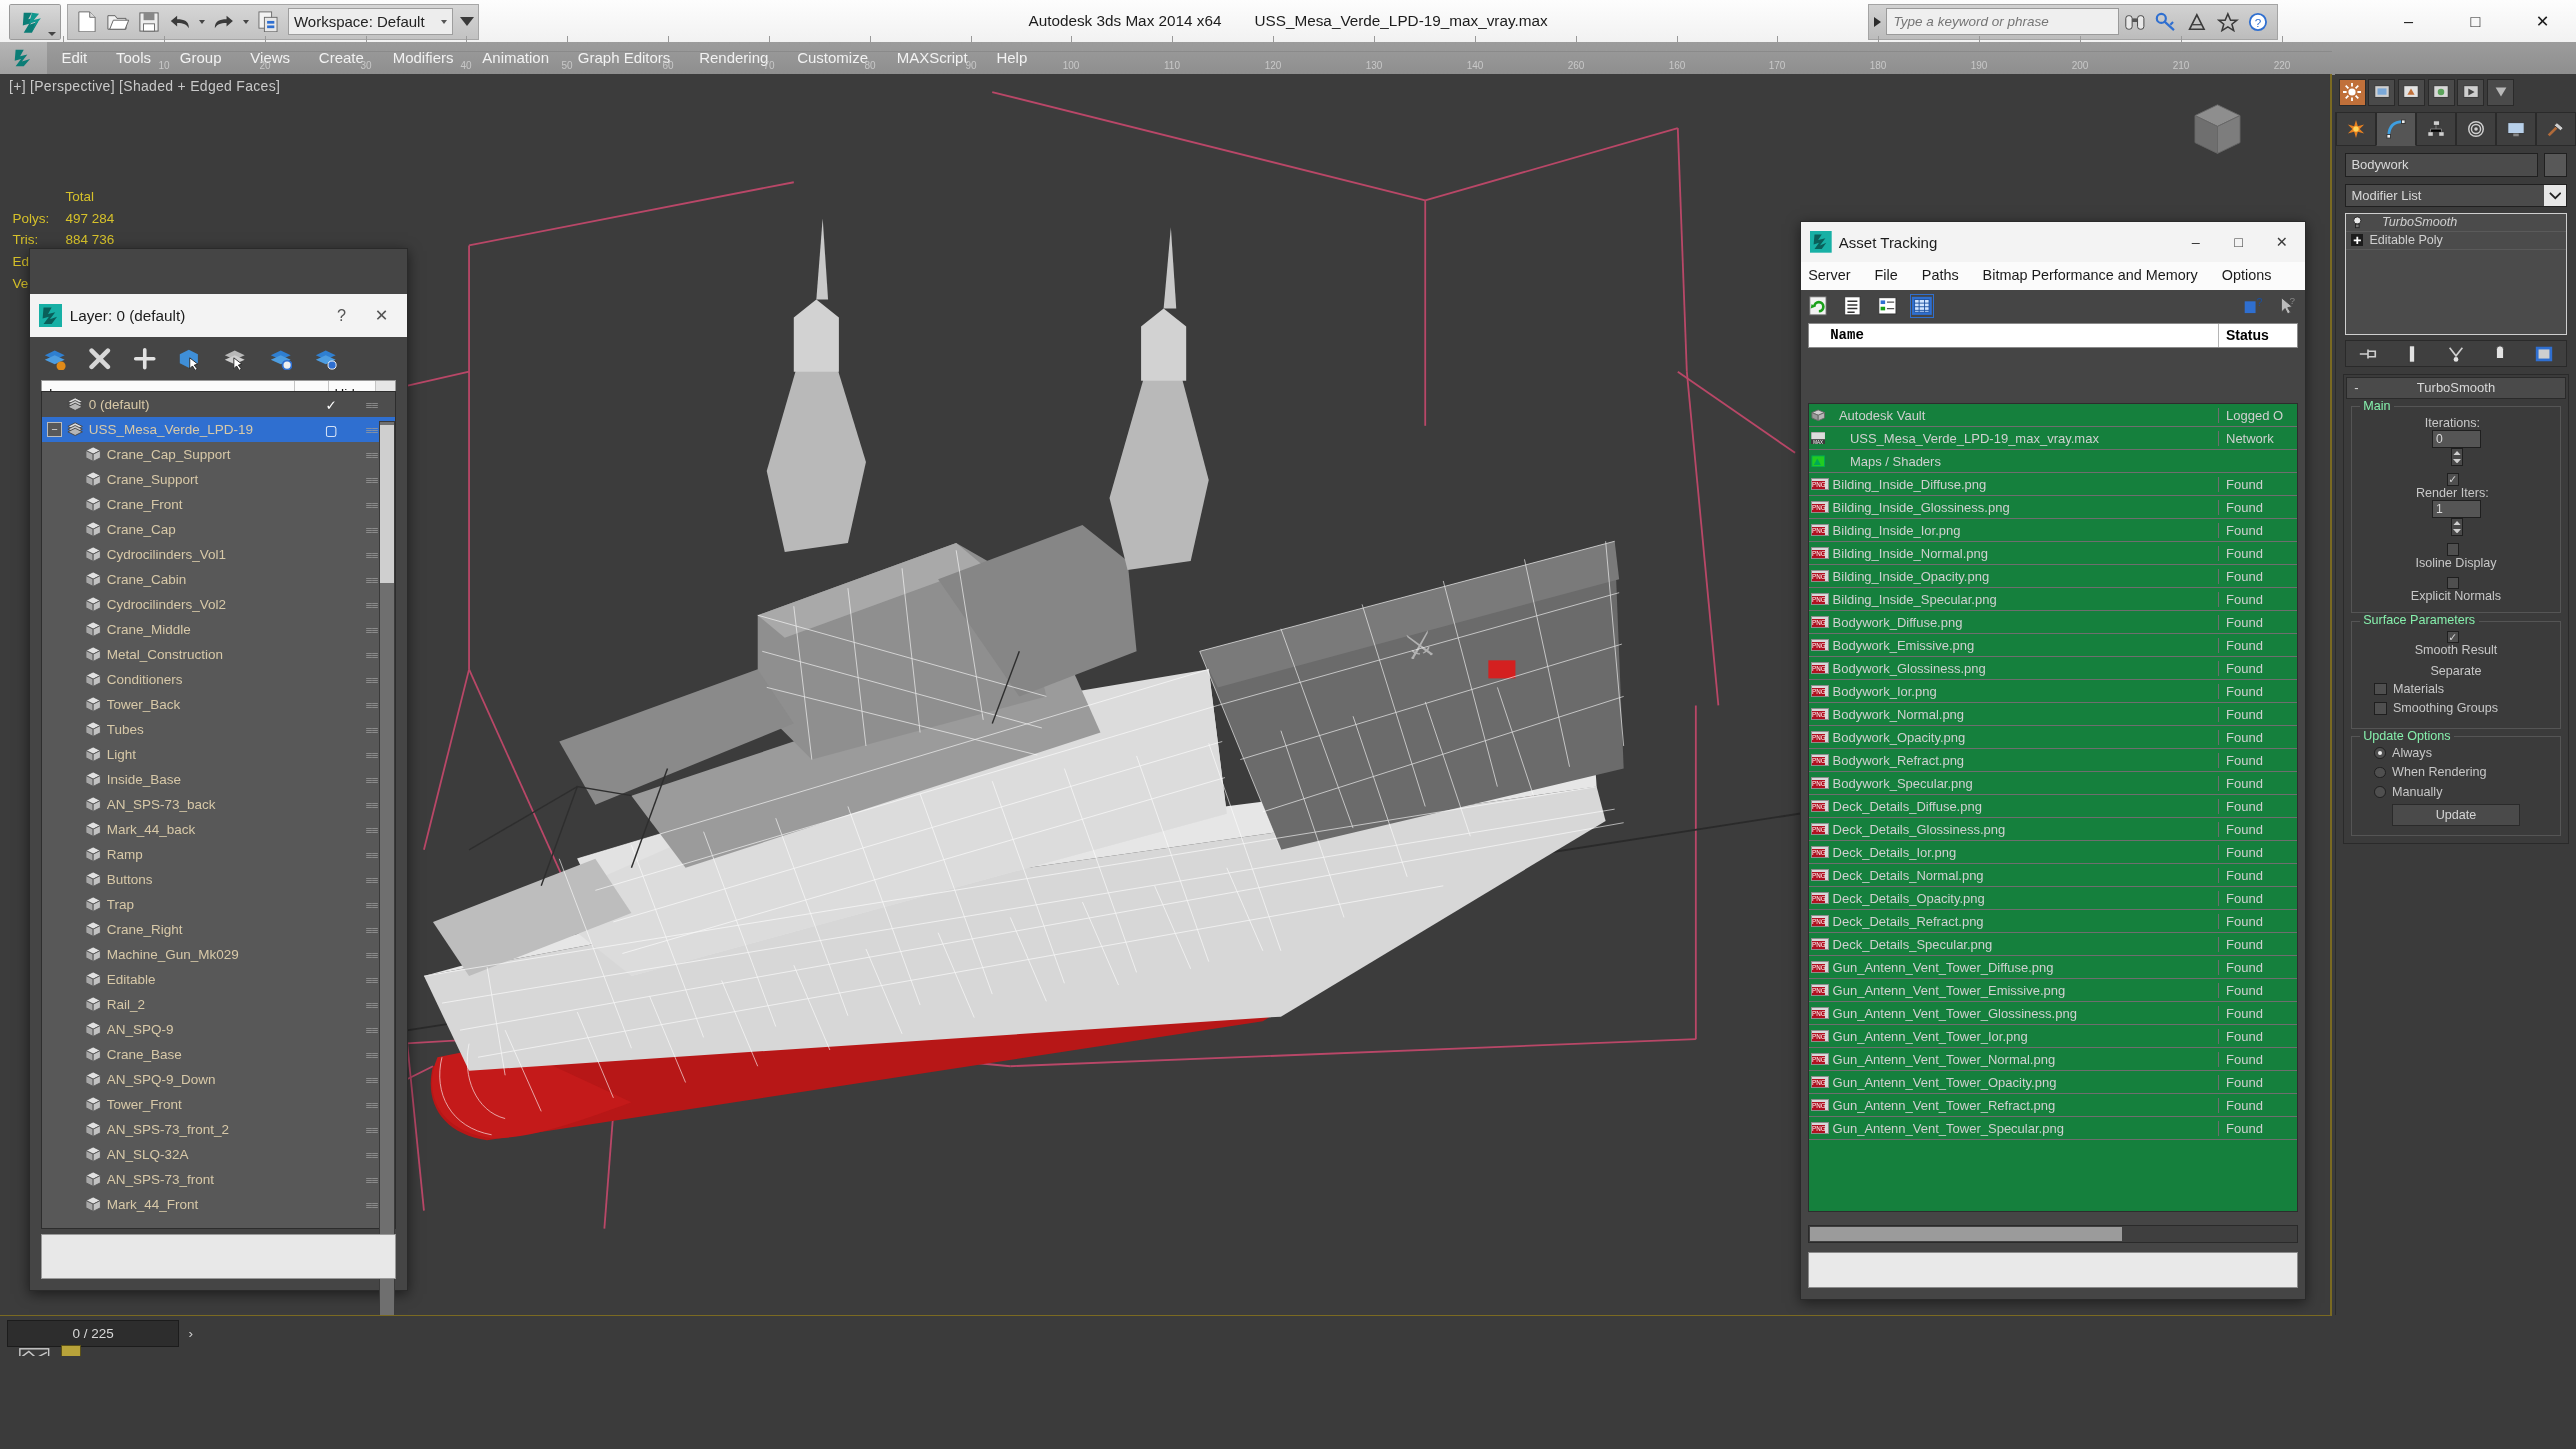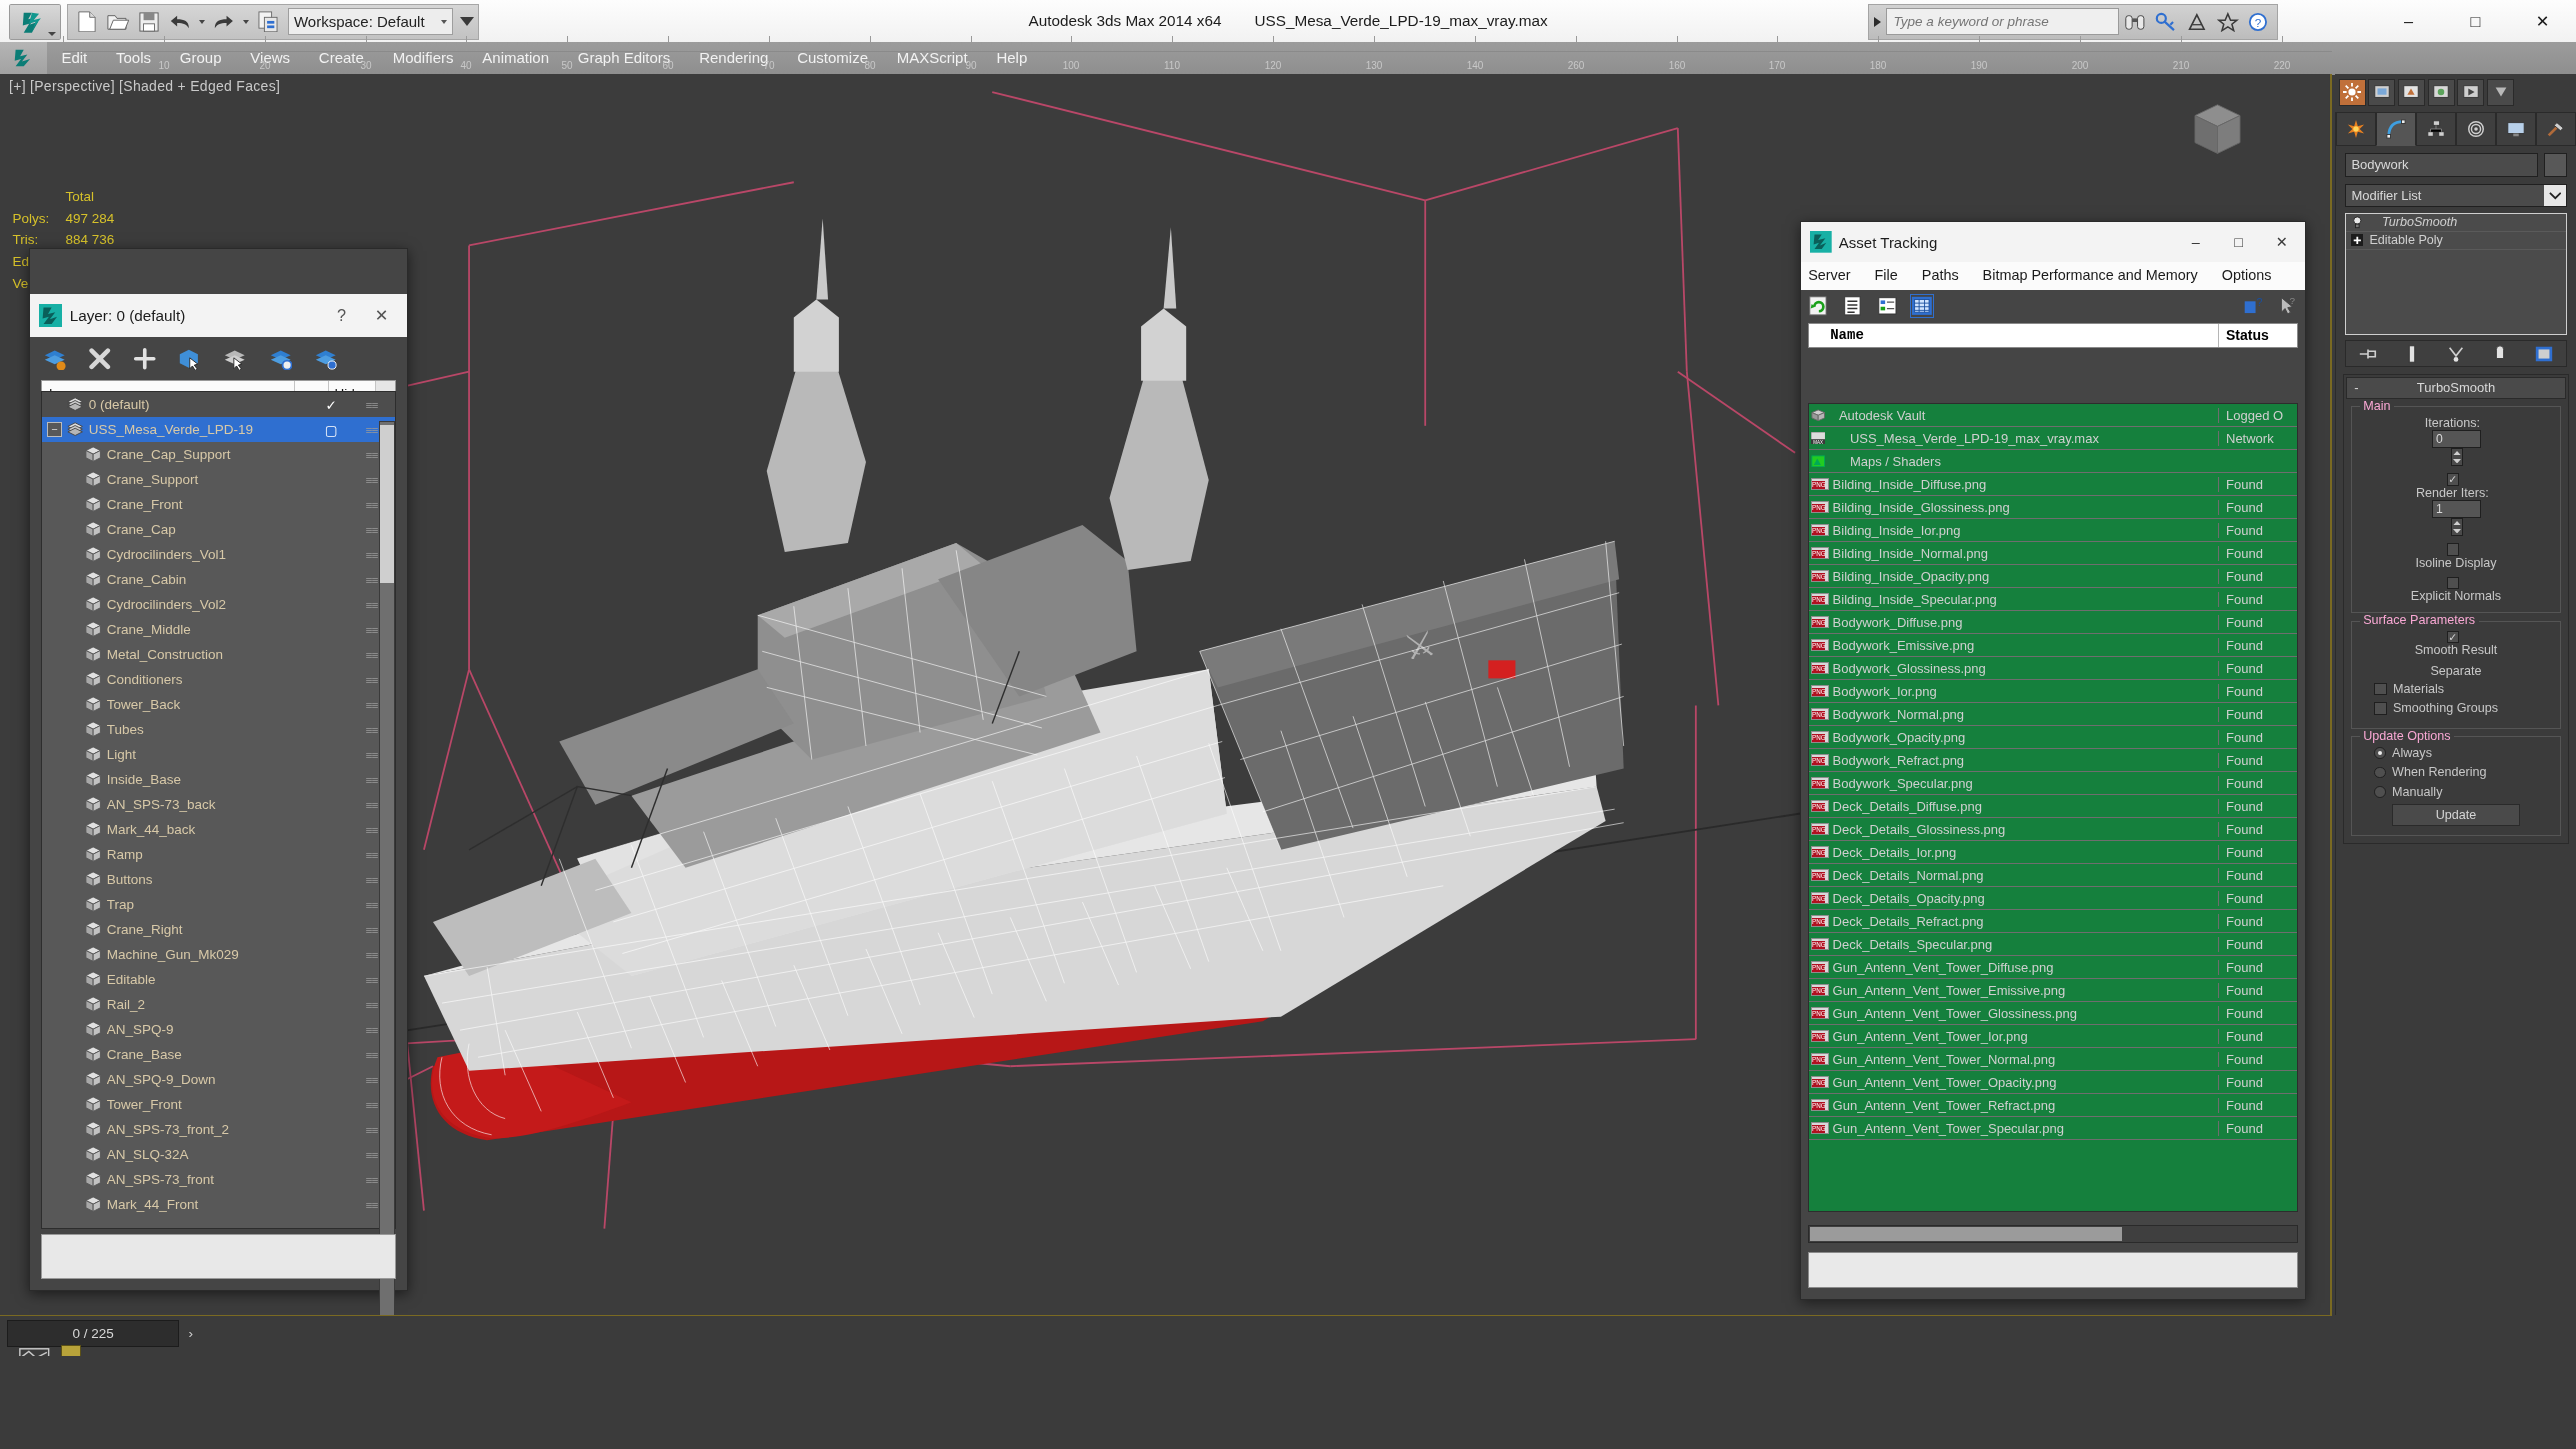--- a/index.html
+++ b/index.html
@@ -150,21 +150,21 @@
   .stkrow.italic { font-style:italic; padding-left:36px;}
   #cpstacktools { margin:5.4px 9px 0 9px; height:27px; background:#3f3f3f; border:0.9px solid #2a2a2a;
      display:flex; align-items:center; justify-content:space-around;}
   #cpstacktools .st { width:20px; height:20px; }
   #cprollout { margin:7.2px 7.2px 0 7.2px; border:0.9px solid #2a2a2a; background:#3b3b3b; padding:1.8px;}
   .rhead { height:21.7px; background:#4a4a4a; border:0.9px solid #2a2a2a; color:#d9d9d9; font-size:13px;
      display:flex; align-items:center; justify-content:center; position:relative;}
   .rhead .minus { position:absolute; left:7.2px; }
   .grp { margin:7.2px 5.4px 5.4px 5.4px; border:0.9px solid #555; padding:9px 5.4px 7.2px 5.4px; position:relative;}
   .grp > .gtitle { position:absolute; top:-8.1px; left:7.2px; background:#3b3b3b; padding:0 3.6px;
-     font-size:12.6px; color:#f9a8d4;}
+     font-size:12.6px; color:#86efac;}
   .frow { display:flex; align-items:center; margin-bottom:7.2px; font-size:12.6px; color:#c8c8c8;flex-direction:column;}
   .frow .lab { flex:1; text-align:right; padding-right:7.2px;}
   .spin { width:49px; height:18px; background:#555; border:0.9px solid #1f1f1f; color:#d9d9d9;
      font-size:12.2px; padding-left:3.6px; line-height:16.3px;}
   .spinbtn { width:11.7px; height:18px; background:#4a4a4a; border:0.9px solid #1f1f1f; margin-left:1.8px;
      display:flex; flex-direction:column; align-items:center; justify-content:space-around;}
   .cb { width:12.6px; height:12.6px; background:#4f4f4f; border:0.9px solid #1f1f1f; margin-right:6.3px;
      flex:none; color:#d5d5d5; font-size:10.8px; line-height:10.8px; text-align:center;}
   .rb { width:11.7px; height:11.7px; border-radius:50%; background:#4f4f4f; border:0.9px solid #1f1f1f;
      margin-right:6.3px; flex:none; position:relative;}

